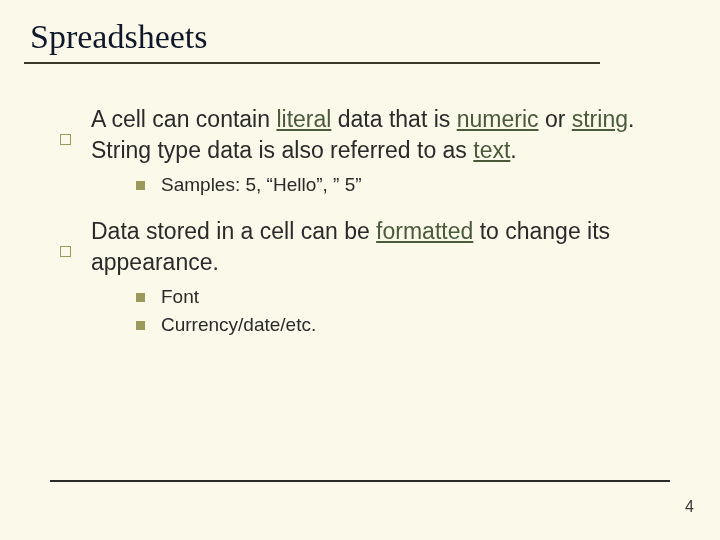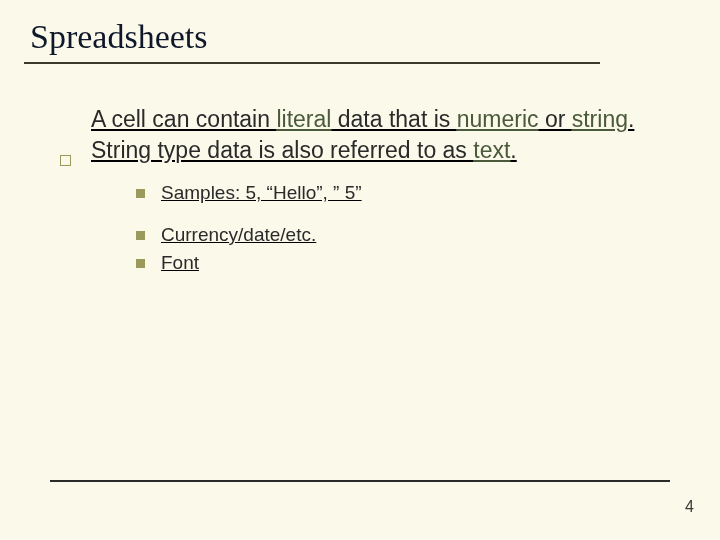--- a/index.html
+++ b/index.html
@@ -28,23 +28,22 @@
     margin-bottom: 40px;
     margin-left: -6px;
     margin-right: 90px;
   }
   .body-content {
     padding-left: 30px;
     padding-right: 40px;
   }
   .lvl1-item {
     display: flex;
-    align-items: flex-end;
+    align-items: center;
     margin-bottom: 6px;
-    text-decoration: underline;
   }
   .lvl1-bullet {
     width: 11px;
     height: 11px;
     border: 1.5px solid #9a9a5a;
     margin-top: 9px;
     margin-right: 20px;
     flex-shrink: 0;
   }
   .lvl1-text {
@@ -53,22 +52,21 @@
     line-height: 1.35;
     font-family: Arial, Helvetica, sans-serif;
   }
   .lvl1-text .term {
     color: #4a5a3a;
     text-decoration: underline;
   }
   .lvl2-group {
     padding-left: 76px;
     margin-bottom: 20px;
-    margin-top: 16px;
-    text-decoration: underline;
+    margin-top: 8px;
   }
   .lvl2-item {
     display: flex;
     align-items: flex-start;
     margin-bottom: 6px;
   }
   .lvl2-bullet {
     width: 9px;
     height: 9px;
     background: #9a9a5a;
@@ -113,29 +111,35 @@
       </div>
     </div>
 
     <div class="lvl2-group">
       <div class="lvl2-item">
         <div class="lvl2-bullet"></div>
         <div class="lvl2-text">Samples: 5, “Hello”, ” 5”</div>
       </div>
     </div>
 
+    <div class="lvl1-item">
+      <div class="lvl1-bullet"></div>
+      <div class="lvl1-text">
+        <span>Data stored in a cell can be </span><span class="term">formatted</span><span> to change its appearance.</span>
+      </div>
+    </div>
 
     <div class="lvl2-group">
       <div class="lvl2-item">
         <div class="lvl2-bullet"></div>
-        <div class="lvl2-text">Currency/date/etc.</div>
+        <div class="lvl2-text">Font</div>
       </div>
       <div class="lvl2-item">
         <div class="lvl2-bullet"></div>
-        <div class="lvl2-text">Font</div>
+        <div class="lvl2-text">Currency/date/etc.</div>
       </div>
     </div>
 
   </div>
 
   <div class="bottom-line"></div>
   <div class="page-num">4</div>
 </div>
 
 </body></html>

